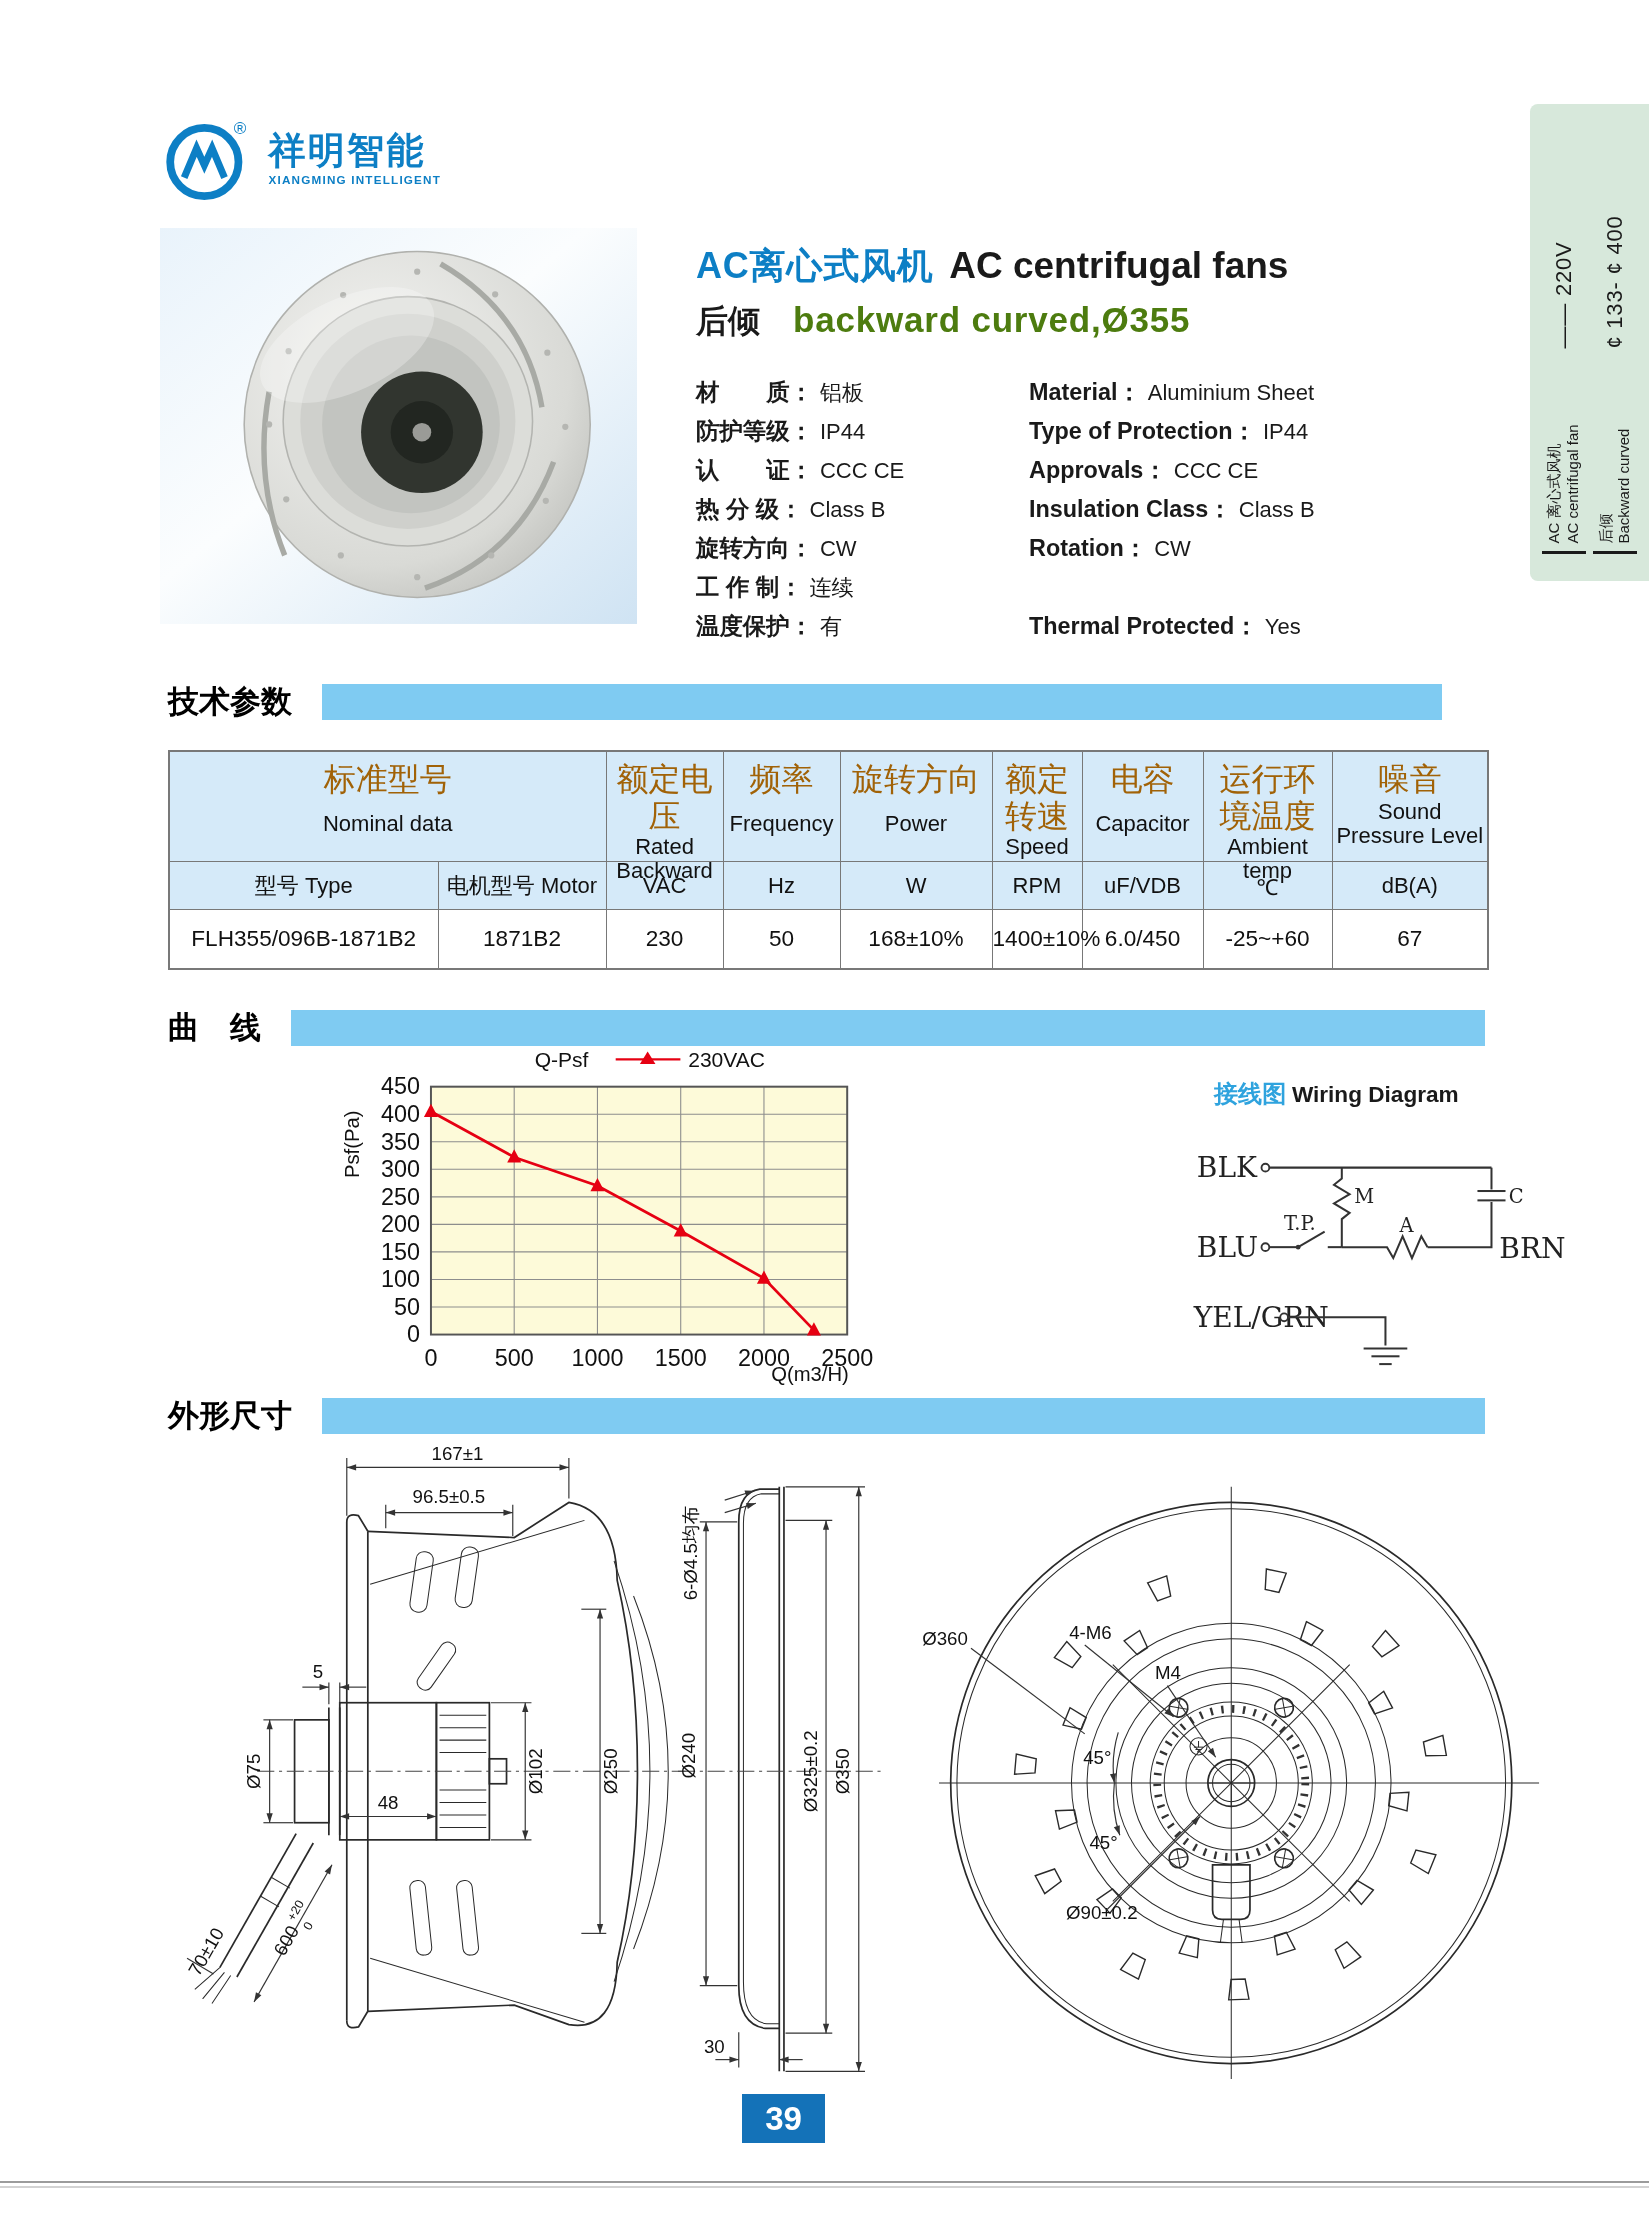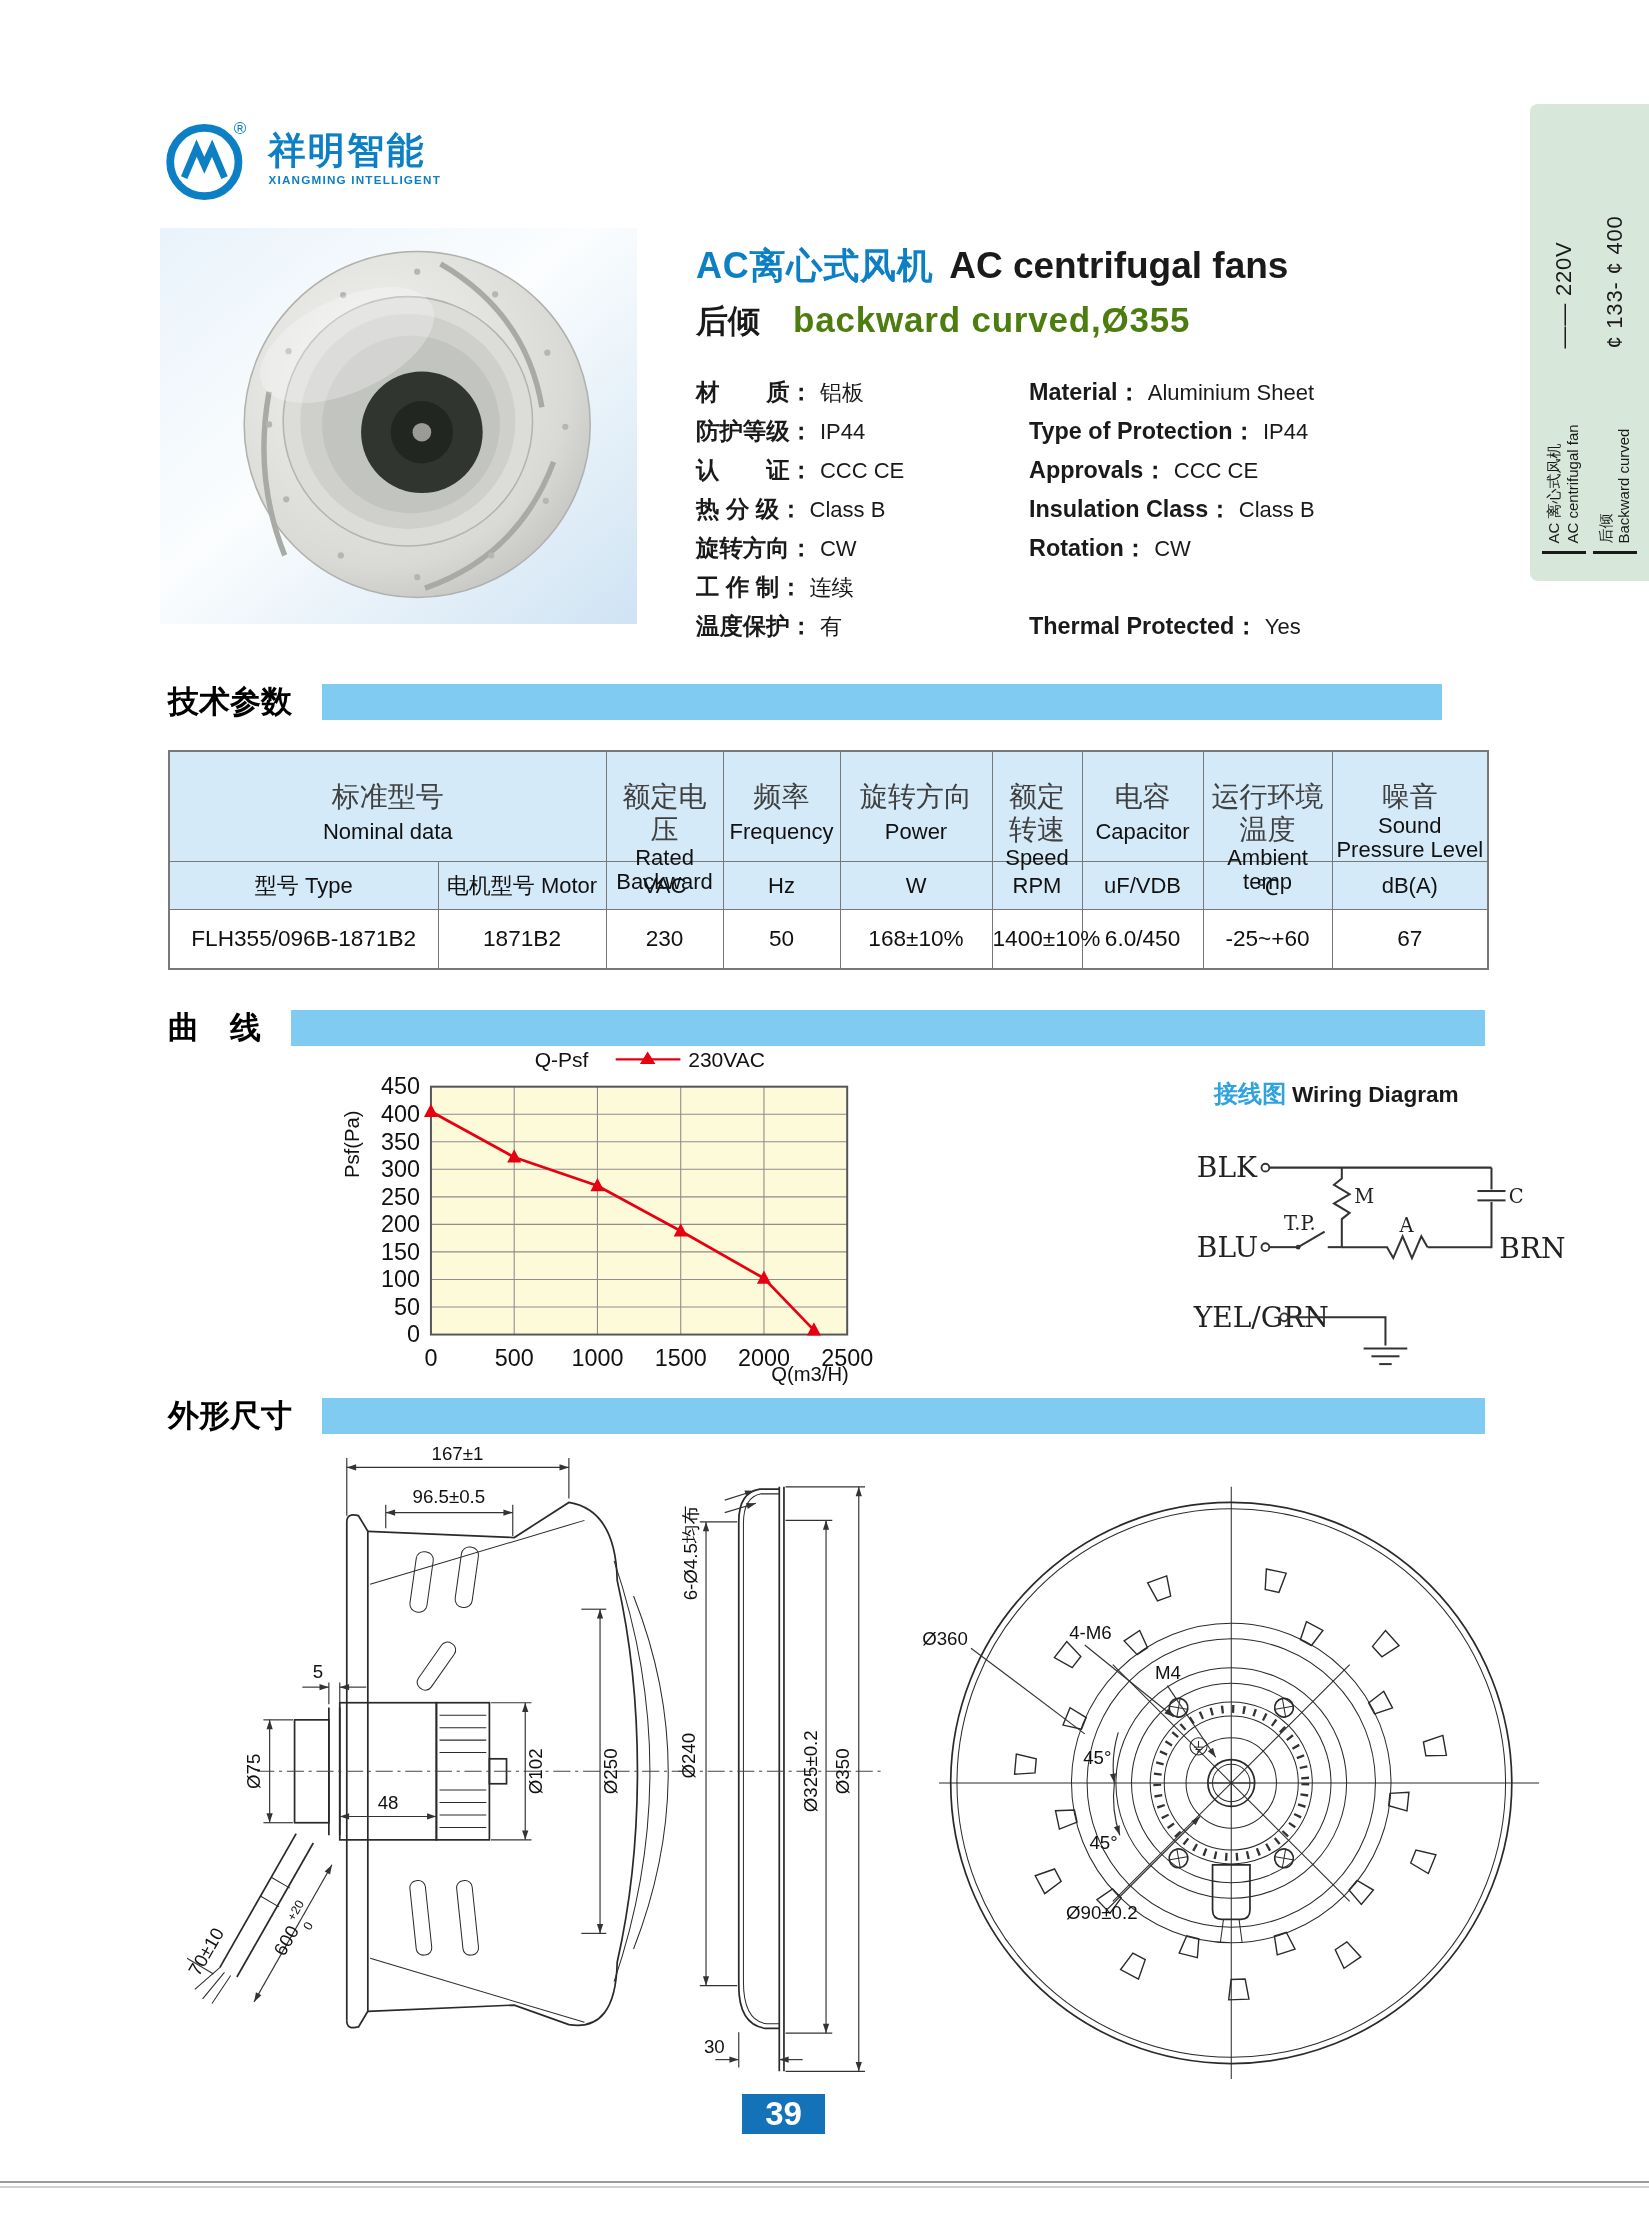--- a/index.html
+++ b/index.html
@@ -44,21 +44,21 @@
   .sec-title{font-size:31px;font-weight:bold;color:#000;white-space:nowrap;}
   .sec-bar{flex:1;height:36px;background:#7fcbf2;}
 
   
   .tech-table{position:absolute;left:168px;top:750px;width:1317px;border-collapse:collapse;
      border:2.3px solid #787878;table-layout:fixed;}
   .tech-table td{border:1.6px solid #787878;text-align:center;vertical-align:middle;padding:0;}
   .tech-table .hd{background:#d5eaf9;}
   .th-flex{display:flex;flex-direction:column;justify-content:space-between;height:109px;
      padding:9.4px 3.1px 11px;box-sizing:border-box;align-items:center;}
-  .th-cn{font-size:28px;color:#404040;line-height:1.15;margin-top:20px;}
+  .th-cn{font-size:32px;color:#a16207;line-height:1.15;}
   .th-en{font-size:22px;color:#111;line-height:1.1;margin:auto 0;}
   .unit-row td{height:47px;font-size:22px;background:#d5eaf9;}
   .data-row td{height:58px;font-size:22.6px;background:#fff;}
 
   
   .curve-svg{position:absolute;left:331px;top:1043px;}
   .curve-svg .tick{font-size:30px;fill:#111;font-family:"Liberation Sans",sans-serif;}
   .curve-svg .lg{font-size:27px;fill:#111;font-family:"Liberation Sans",sans-serif;}
   .curve-svg .axl{font-size:26px;fill:#111;font-family:"Liberation Sans",sans-serif;}
   .wiring-svg{position:absolute;left:1189px;top:1074px;}
@@ -72,21 +72,21 @@
   .draw-svg{position:absolute;left:179px;top:1444px;}
   .ol{stroke:#2a2a2a;stroke-width:2.2;fill:none;}
   .ol-thin{stroke:#2a2a2a;stroke-width:1.3;fill:none;}
   .dim-l{stroke:#333;stroke-width:1.5;fill:none;}
   .cl{stroke:#444;stroke-width:1.3;fill:none;stroke-dasharray:22 6 4 6;}
   .dim{font-size:24px;fill:#111;font-family:"Liberation Sans",sans-serif;}
   .dim-sm{font-size:16px;fill:#111;font-family:"Liberation Sans",sans-serif;}
   .hole{fill:none;stroke:#2a2a2a;stroke-width:1.8;}
 
   
-  .page-num{position:absolute;left:742px;top:2094px;width:83px;height:40px;background:#1472b8;
+  .page-num{position:absolute;left:742px;top:2094px;width:83px;height:49px;background:#1472b8;
      color:#fff;font-size:33px;font-weight:bold;display:flex;align-items:center;justify-content:center;}
   .rule-a{position:absolute;left:0;top:2181px;width:1649px;height:2.3px;background:#9b9b9b;}
   .rule-b{position:absolute;left:0;top:2186px;width:1649px;height:1.6px;background:#d2d2d2;}
 </style>
 </head>
 <body>
 
 <div class="page">
 
   <div class="logo">

